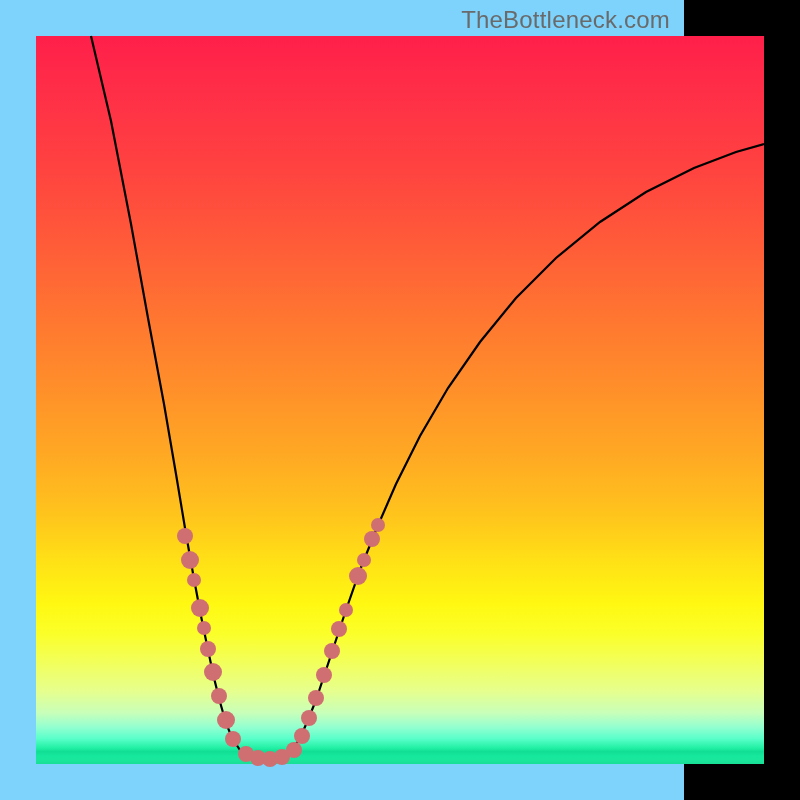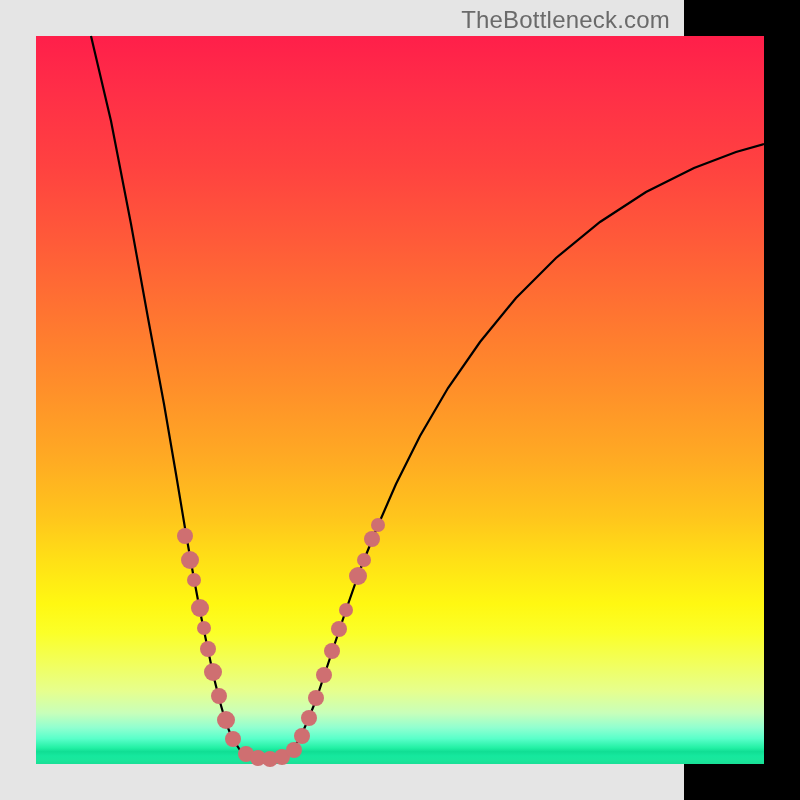--- a/index.html
+++ b/index.html
@@ -10,21 +10,21 @@
     overflow: hidden;
     background: #000;
     font-family: Arial, Helvetica, sans-serif;
   }
   .frame {
     position: absolute;
     left: 0;
     top: 0;
     width: 684px;
     height: 800px;
-    background: #e5e5e5;
+    background: #7dd3fc;
   }
   .plot-area {
     position: absolute;
     left: 36px;
     top: 36px;
     width: 728px;
     height: 728px;
     
     background: linear-gradient(
       to bottom,

